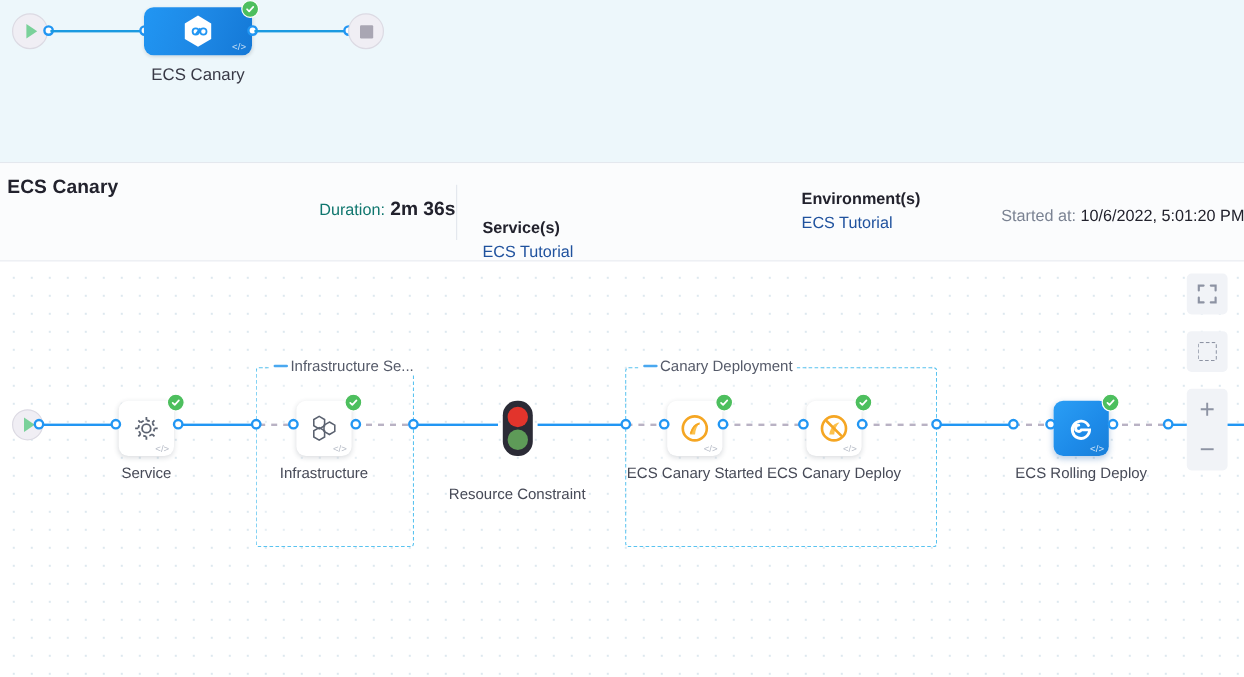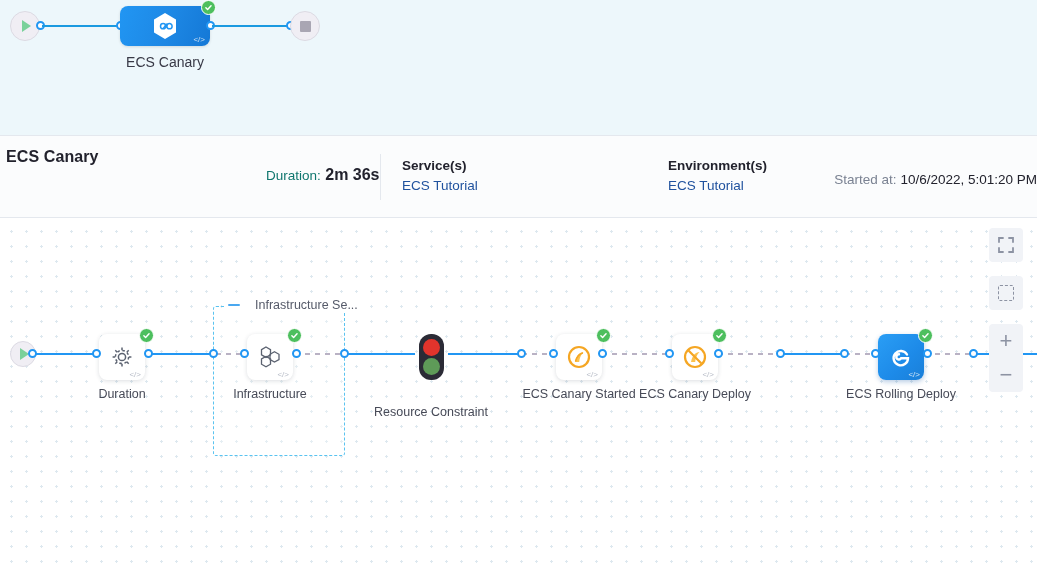--- a/index.html
+++ b/index.html
@@ -88,21 +88,21 @@
     background-size: 15px 15px;
     background-position: 4px 6px;
     overflow: hidden;
   }
   .group-box {
     position: absolute; border: 1px dashed #59c3f0; border-radius: 3px;
     background: rgba(255,255,255,0.25);
   }
   .group-header {
     position: absolute; top: -9px; left: 10px;
-    display: flex; align-items: center; gap: 15px;
+    display: flex; align-items: center; gap: 2px;
     background: #ffffff; padding: 0 4px; white-space: nowrap;
   }
   .group-dash { width: 12px; height: 2px; background: #4aa8f0; border-radius: 2px; }
   .group-title { font-size: 12.5px; color: #555a69; }
 
   .node { position: absolute; }
   .node-box {
     width: 46px; height: 46px; border-radius: 8px;
     background: #ffffff; box-shadow: 0 1px 4px rgba(40,50,70,0.16);
     display: flex; align-items: center; justify-content: center;
@@ -206,40 +206,46 @@
     <b>10/6/2022, 5:01:20 PM</b>
   </div>
 
   <div style="position:absolute; left:266px; top:30px;">
     <span class="meta-label">Duration:</span>
     <span class="meta-strong">2m 36s</span>
   </div>
 
   <div class="divider-v"></div>
 
-  <div class="meta-col" style="left:402px;">
+  <div class="meta-col" style="left:402px;margin-top:24px;">
     <div class="h">Service(s)</div>
     <div class="v">ECS Tutorial</div>
   </div>
 
   <div class="meta-col" style="left:668px;">
     <div class="h">Environment(s)</div>
     <div class="v">ECS Tutorial</div>
   </div>
 </div>
 
 <div class="canvas">
 
   <div class="group-box" style="left:213px; top:88px; width:132px; height:150px;">
     <div class="group-header">
       <span class="group-dash"></span>
       <span class="group-title">Infrastructure Se...</span>
     </div>
   </div>
 
+  <div class="group-box" style="left:521px; top:88px; width:260px; height:150px;">
+    <div class="group-header">
+      <span class="group-dash"></span>
+      <span class="group-title">Canary Deployment</span>
+    </div>
+  </div>
 
 
   <div class="edge solid" style="left:30px;  top:135px; width:72px;"></div>
   <div class="edge solid" style="left:148px; top:135px; width:70px;"></div>
   <div class="edge dashed" style="left:216px; top:135px; width:33px;"></div>
   <div class="edge dashed" style="left:295px; top:135px; width:48px;"></div>
   <div class="edge solid" style="left:341px; top:135px; width:74px;"></div>
   <div class="edge solid" style="left:448px; top:135px; width:76px;"></div>
   <div class="edge dashed" style="left:522px; top:135px; width:33px;"></div>
   <div class="edge dashed" style="left:602px; top:135px; width:70px;"></div>
@@ -265,21 +271,21 @@
           <circle cx="12" cy="12" r="6.6" stroke-dasharray="2.6 2.6"></circle>
         </g>
       </svg>
       <span class="codetag">&lt;/&gt;</span>
     </div>
     <span class="check-badge" style="left:40px; top:-6px;">
       <svg viewBox="0 0 12 12">
           <path d="M2.5 6.3 L4.8 8.6 L9.4 3.6" stroke="#ffffff" stroke-width="1.9" fill="none" stroke-linecap="round" stroke-linejoin="round"></path>
         </svg>
     </span>
-    <div class="node-label">Duration</div>
+    <div class="node-label">Service</div>
   </div>
   <span class="anchor" style="left:92px; top:131px;"></span>
   <span class="anchor" style="left:144px; top:131px;"></span>
 
   <div class="node" style="left:247px; top:116px;">
     <div class="node-box">
       <svg width="26" height="24" viewBox="0 0 26 24">
         <g fill="none" stroke="#5b6270" stroke-width="1.3">
           <polygon points="9,2 13.5,4.6 13.5,9.8 9,12.4 4.5,9.8 4.5,4.6"></polygon>
           <polygon points="9,11.4 13.5,14 13.5,19.2 9,21.8 4.5,19.2 4.5,14"></polygon>

